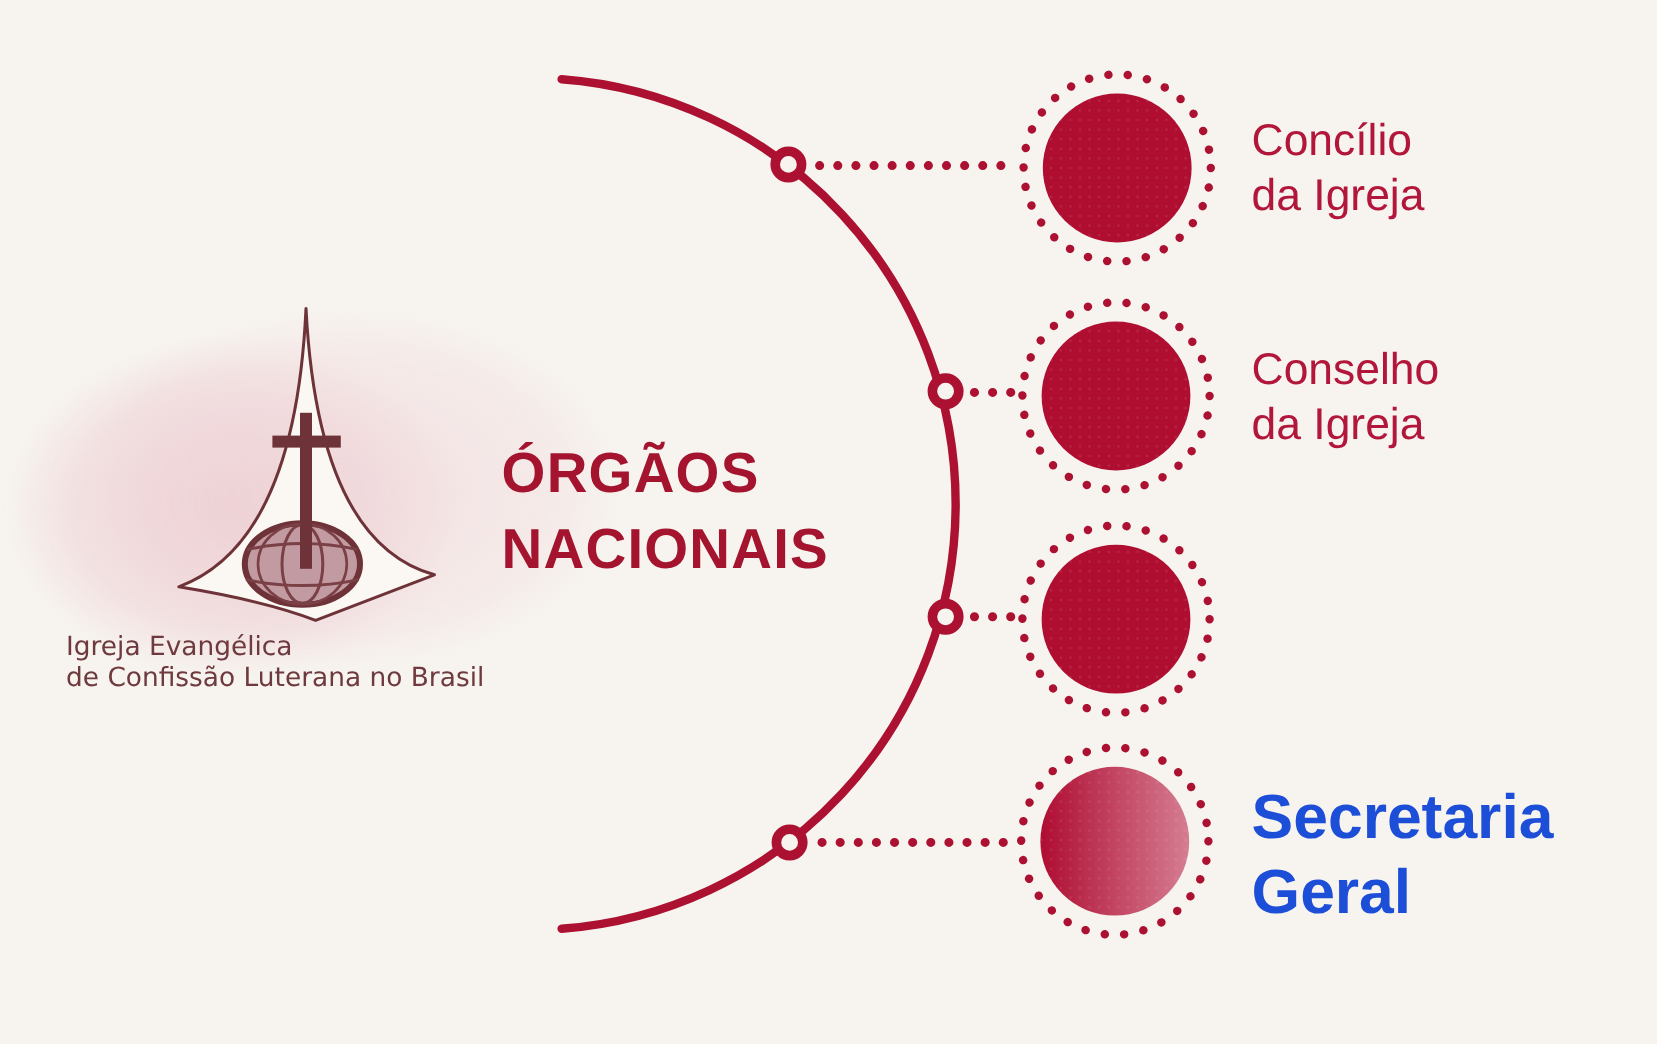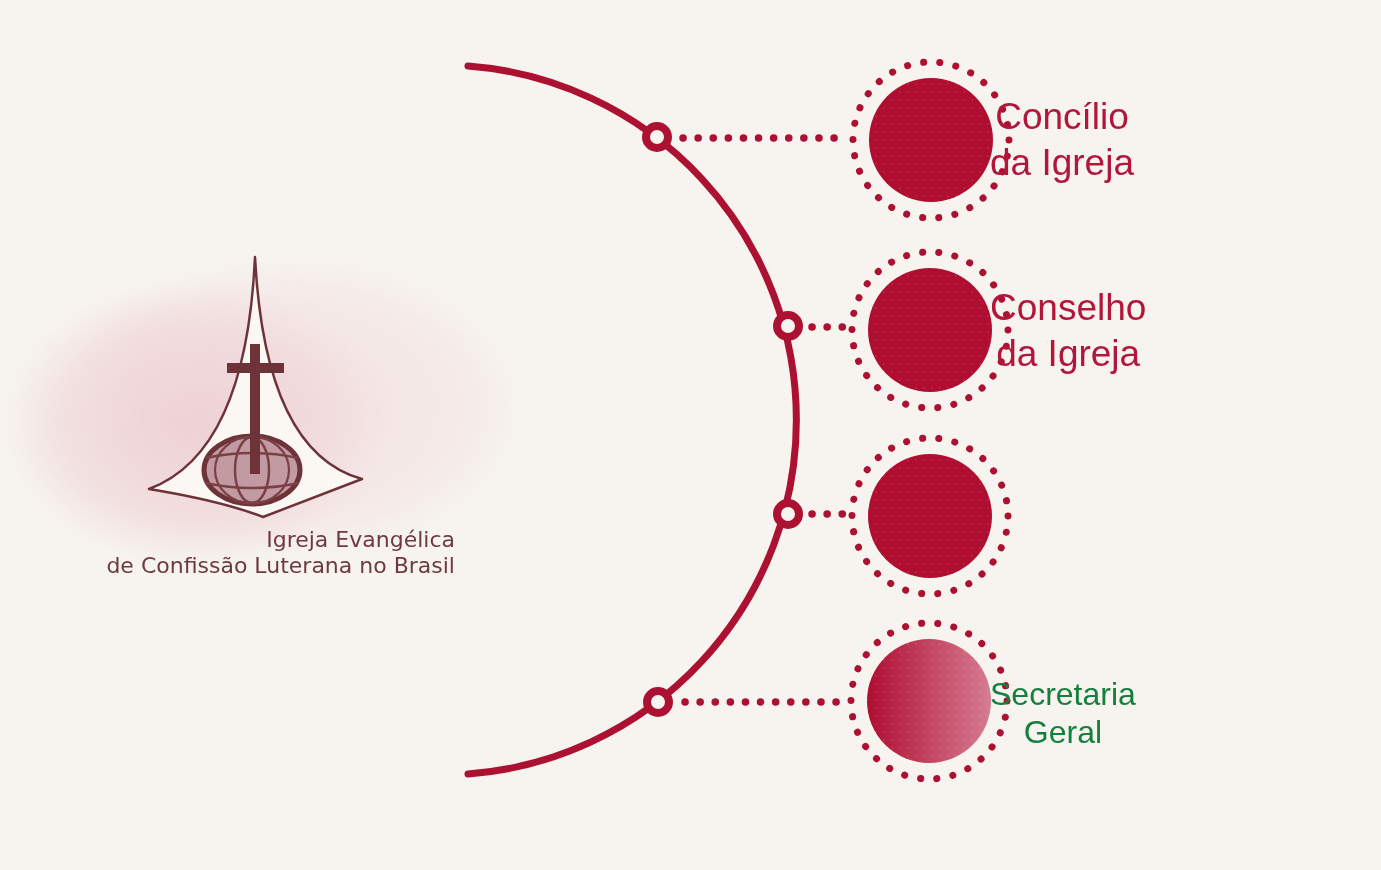--- a/index.html
+++ b/index.html
@@ -15,29 +15,29 @@
       radial-gradient(ellipse 50% 46% at 55% 48%, rgba(242,222,224,0.9) 0%, rgba(243,226,227,0.55) 60%, rgba(247,244,239,0) 80%);
     filter: blur(8px);
   }
   .overlay { position:absolute; left:0; top:0; width:1381px; height:870px; }
   .title {
     position:absolute; left:418px; top:363px; margin:0;
     font-size:47px; font-weight:700; line-height:1.34; letter-spacing:1px;
     color:#A4142E; white-space:pre-line;
   }
   .logo-caption {
-    position:absolute; left:55px; top:527px; width:400px; text-align:right;
+    position:absolute; left:55px; top:527px; width:400px; text-align:left;
     font-family:"DejaVu Sans", sans-serif; font-size:22px; line-height:1.2;
     color:#6F3A3E; white-space:pre-line;
   }
   .item-label {
-    position:absolute; left:990px; transform:translateY(-50%);
-    font-size:37px; line-height:1.24; color:#B2163A; white-space:pre-line;text-align:center;
+    position:absolute; left:1043px; transform:translateY(-50%);
+    font-size:37px; line-height:1.24; color:#B2163A; white-space:pre-line;
   }
-  .item-label.bold { font-weight:400; font-size:32px; color:#15803d; line-height:1.2; }
+  .item-label.bold { font-weight:700; font-size:52px; color:#1d4ed8; line-height:1.2; }
 </style>
 </head>
 <body>
 
 <div class="canvas">
 
   <div class="wash"></div>
 
   <svg class="overlay" viewBox="0 0 1381 870">
     <defs>
@@ -101,20 +101,22 @@
         <circle cx="929" cy="701" r="78" fill="none" stroke="#AC1132" stroke-width="7" stroke-linecap="round" stroke-dasharray="0.1 16.24"></circle>
         <circle cx="929" cy="701" r="62" fill="url(#gradSG)"></circle>
         <circle cx="929" cy="701" r="62" fill="url(#tex)"></circle>
       </g>
     </g>
   </svg>
 
   <div class="logo-caption">Igreja Evangélica
 de Confissão Luterana no Brasil</div>
 
+  <h1 class="title">ÓRGÃOS
+NACIONAIS</h1>
 
   <div class="item-label" style="top:140px">Concílio
 da Igreja</div>
   <div class="item-label" style="top:331px">Conselho
 da Igreja</div>
   <div class="item-label bold" style="top:713px">Secretaria
 Geral</div>
 
 </div>
 

